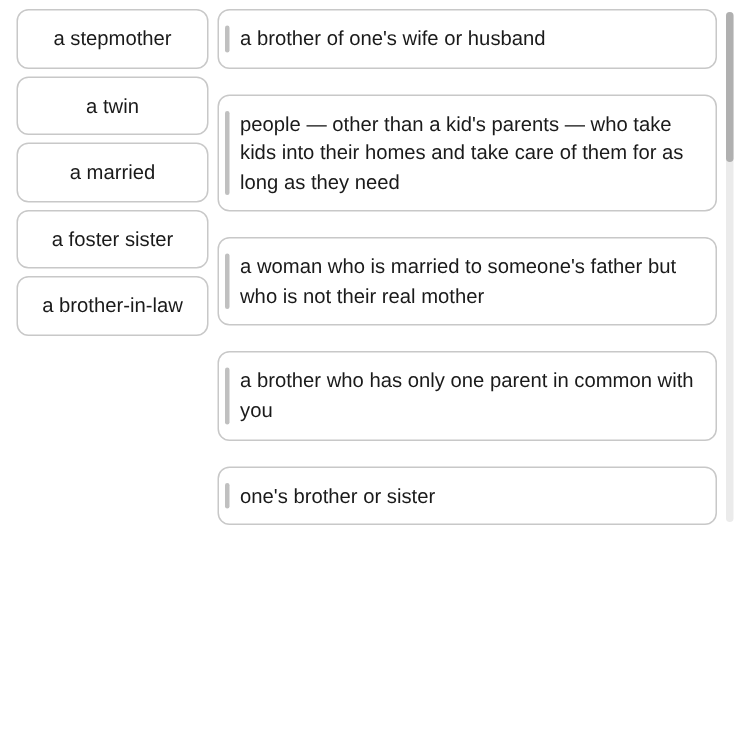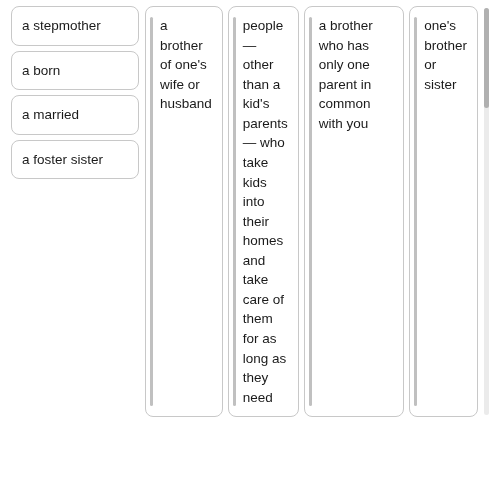--- a/index.html
+++ b/index.html
@@ -31,32 +31,33 @@
       width: 128px;
       flex-shrink: 0;
       display: flex;
       flex-direction: column;
       gap: 5px;
     }
 
     .col-right {
       flex: 1;
       display: flex;
-      flex-direction: row;
-      gap: 5px;
+      flex-direction: column;
+      gap: 17px;
     }
 
     .lcard {
       border: 1.5px solid #c8c8c8;
       border-radius: 8px;
       padding: 9px 10px;
       font-size: 13.5px;
       color: #1a1a1a;
       line-height: 1.45;
       background: #fff;
+      text-align: center;
     }
 
     .rcard {
       border: 1.5px solid #c8c8c8;
       border-radius: 8px;
       padding: 9px 10px 9px 14px;
       font-size: 13.5px;
       color: #1a1a1a;
       line-height: 1.45;
       background: #fff;
@@ -97,36 +98,42 @@
 </head>
 <body>
 
 <div class="page">
 
   <div class="col-left">
     <div class="lcard">
       <span>a stepmother</span>
     </div>
     <div class="lcard">
-      <span>a born</span>
+      <span>a twin</span>
     </div>
     <div class="lcard">
       <span>a married</span>
     </div>
     <div class="lcard">
       <span>a foster sister</span>
+    </div>
+    <div class="lcard">
+      <span>a brother-in-law</span>
     </div>
   </div>
 
   <div class="col-right">
     <div class="rcard">
       <span>a brother of one's wife or husband</span>
     </div>
     <div class="rcard" style="flex: 2;">
       <span>people — other than a kid's parents — who take kids into their homes and take care of them for as long as they need</span>
+    </div>
+    <div class="rcard">
+      <span>a woman who is married to someone's father but who is not their real mother</span>
     </div>
     <div class="rcard">
       <span>a brother who has only one parent in common with you</span>
     </div>
     <div class="rcard">
       <span>one's brother or sister</span>
     </div>
   </div>
 
   <div class="scrollbar-track">

